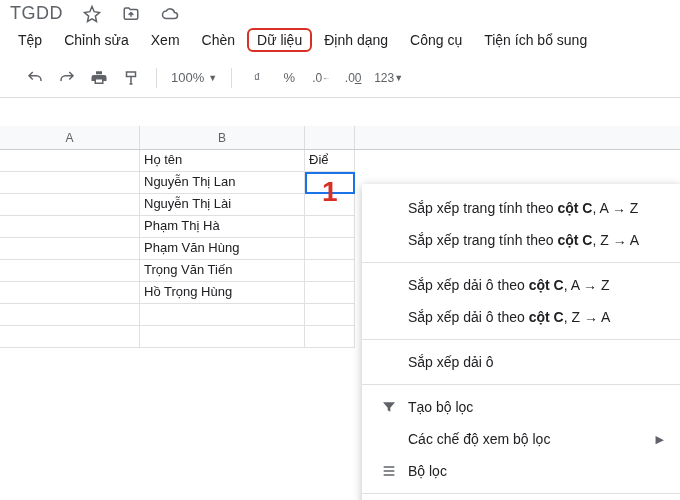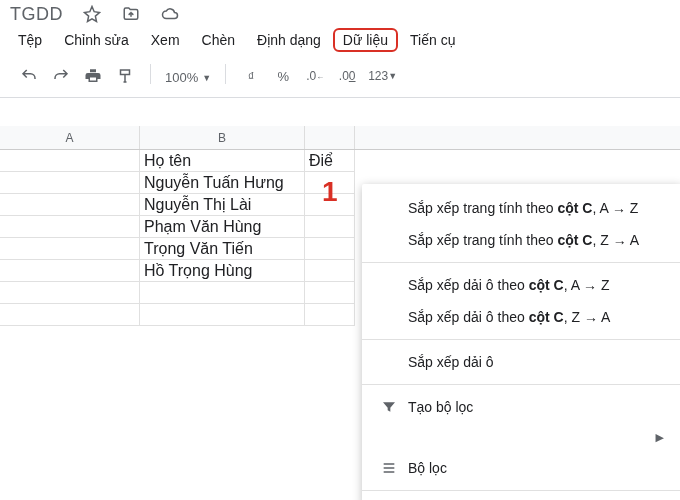--- a/index.html
+++ b/index.html
@@ -1,35 +1,35 @@
 <!DOCTYPE html>
 <html><head>
 <meta charset="utf-8">
 <style>
   * { box-sizing: border-box; margin: 0; padding: 0; }
   body { font-family: Arial, sans-serif; font-size: 13px; color: #202124; background: #fff; width: 680px; height: 500px; overflow: hidden; position: relative; }
-  .titlebar { display: flex; align-items: center; gap: 19px; padding: 4px 10px 2px 10px; height: 26px; }
+  .titlebar { display: flex; align-items: flex-end; gap: 19px; padding: 4px 10px 2px 10px; height: 26px; }
   .title { font-size: 18px; color: #5f6368; letter-spacing: 0.5px; }
   .title-icon { width: 20px; height: 20px; display: inline-flex; align-items: center; justify-content: center; color: #5f6368; }
   .menubar { display: flex; gap: 2px; padding: 2px 8px 6px 8px; }
   .menubar .menu-item { padding: 4px 10px; border-radius: 4px; cursor: pointer; font-size: 14px; color: #202124; }
   .menubar .menu-item.highlight { border: 2px solid #d93025; border-radius: 6px; padding: 2px 8px; }
-  .toolbar { display: flex; gap: 10px; padding: 6px 18px; border-bottom: 1px solid #dadce0; height: 40px; color: #5f6368; }
+  .toolbar { display: flex; align-items: center; gap: 10px; padding: 6px 24px; border-bottom: 1px solid #dadce0; height: 40px; color: #5f6368; }
   .tool { display: inline-flex; align-items: center; justify-content: center; min-width: 22px; height: 24px; cursor: pointer; }
   .tool-divider { width: 1px; height: 20px; background: #dadce0; margin: 0 4px; }
   .zoom { display: flex; align-items: center; gap: 4px; font-size: 13px; }
   .caret-down { font-size: 9px; }
   .colhdrs { display: flex; height: 24px; border-bottom: 1px solid #ccc; background: #f8f9fa; margin-top: 28px; }
   .colhdr { flex: 0 0 auto; text-align: center; font-size: 12px; color: #5f6368; border-right: 1px solid #ddd; line-height: 24px; }
   .colA { width: 140px; }
   .colB { width: 165px; }
   .colC { width: 50px; }
   .grid { position: relative; }
   .row { display: flex; height: 22px; }
-  .cell { border-right: 1px solid #e0e0e0; border-bottom: 1px solid #e0e0e0; padding: 2px 4px; font-size: 16px; overflow: hidden; white-space: nowrap; }
+  .cell { border-right: 1px solid #e0e0e0; border-bottom: 1px solid #e0e0e0; padding: 2px 4px; font-size: 13px; overflow: hidden; white-space: nowrap; }
   .cell.cA { width: 140px; }
   .cell.cB { width: 165px; }
   .cell.cC { width: 50px; }
   .cell.hdrcell { font-weight: normal; }
   .selected-cell { outline: 2px solid #1a73e8; outline-offset: -2px; }
   .dropdown { position: absolute; left: 362px; top: 58px; width: 320px; background: #fff; box-shadow: 0 2px 10px rgba(0,0,0,0.25); padding: 8px 0; border-radius: 2px; z-index: 50; }
   .dd-item { display: flex; align-items: center; gap: 10px; padding: 8px 18px; font-size: 14px; cursor: pointer; white-space: nowrap; }
   .dd-item .dd-icon { width: 18px; display: inline-flex; justify-content: center; color: #5f6368; }
   .dd-item .spacer { width: 18px; }
   .dd-item .sub-arrow { margin-left: auto; color: #5f6368; font-size: 11px; }
@@ -58,23 +58,24 @@
         <path d="M7 18a5 5 0 010-10 6 6 0 0111 2 4 4 0 010 8H7z"></path>
       </svg>
   </span>
 </div>
 
 <div class="menubar">
   <div class="menu-item">Tệp</div>
   <div class="menu-item">Chỉnh sửa</div>
   <div class="menu-item">Xem</div>
   <div class="menu-item">Chèn</div>
+  <div class="menu-item highlight">Dữ liệu</div>
   <div class="menu-item">Định dạng</div>
-  <div class="menu-item highlight">Dữ liệu</div>
-  <div class="menu-item">Tiến cụ</div>
+  <div class="menu-item">Công cụ</div>
+  <div class="menu-item">Tiện ích bổ sung</div>
 </div>
 
 <div class="toolbar">
   <span class="tool">
     <svg width="18" height="18" viewBox="0 0 24 24" fill="none" stroke="#5f6368" stroke-width="2">
         <path d="M9 14L4 9l5-5M4 9h10a6 6 0 016 6v1"></path>
       </svg>
   </span>
   <span class="tool">
     <svg width="18" height="18" viewBox="0 0 24 24" fill="none" stroke="#5f6368" stroke-width="2">
@@ -111,26 +112,31 @@
     <div class="colhdr colC"></div>
   </div>
   <div class="grid">
     <div class="row">
       <div class="cell cA"></div>
       <div class="cell cB hdrcell">Họ tên</div>
       <div class="cell cC">Điể</div>
     </div>
     <div class="row">
       <div class="cell cA"></div>
-      <div class="cell cB">Nguyễn Tuấn Hưng</div>
-      <div class="cell cC"></div>
+      <div class="cell cB">Nguyễn Thị Lan</div>
+      <div class="cell cC selected-cell"></div>
     </div>
     <div class="row">
       <div class="cell cA"></div>
       <div class="cell cB">Nguyễn Thị Lài</div>
+      <div class="cell cC"></div>
+    </div>
+    <div class="row">
+      <div class="cell cA"></div>
+      <div class="cell cB">Phạm Thị Hà</div>
       <div class="cell cC"></div>
     </div>
     <div class="row">
       <div class="cell cA"></div>
       <div class="cell cB">Phạm Văn Hùng</div>
       <div class="cell cC"></div>
     </div>
     <div class="row">
       <div class="cell cA"></div>
       <div class="cell cB">Trọng Văn Tiến</div>
@@ -180,20 +186,21 @@
     <div class="dd-item">
       <span class="dd-icon">
         <svg width="16" height="16" viewBox="0 0 24 24" fill="#5f6368">
             <path d="M3 5h18l-7 8v6l-4-2v-4L3 5z"></path>
           </svg>
       </span>
       <span>Tạo bộ lọc</span>
     </div>
     <div class="dd-item">
       <span class="spacer"></span>
+      <span>Các chế độ xem bộ lọc</span>
       <span class="sub-arrow">▶</span>
     </div>
     <div class="dd-item">
       <span class="dd-icon">
         <svg width="16" height="16" viewBox="0 0 24 24" fill="none" stroke="#5f6368" stroke-width="2">
             <path d="M4 6h16M4 12h16M4 18h16"></path>
           </svg>
       </span>
       <span>Bộ lọc</span>
     </div>

